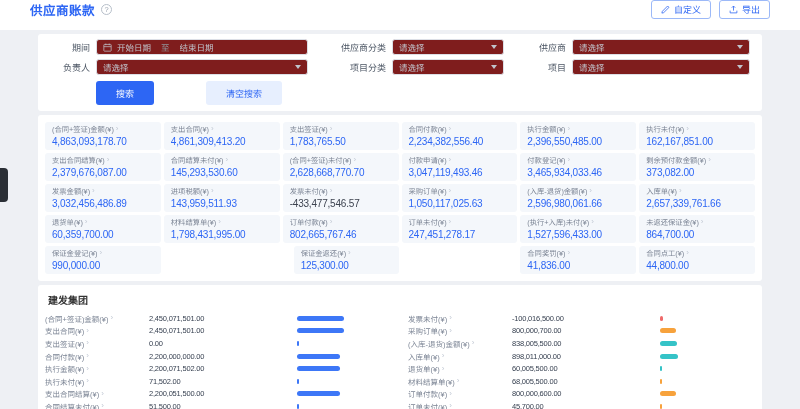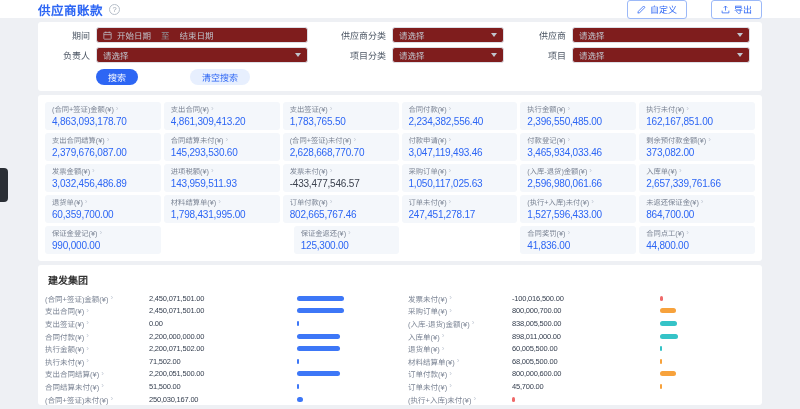--- a/index.html
+++ b/index.html
@@ -5,32 +5,32 @@
   * { box-sizing: border-box; margin: 0; padding: 0; }
   html, body { overflow: hidden; }
   body {
     width: 800px; height: 409px;
     background: #eef0f4;
     font-family: "Liberation Sans", "DejaVu Sans", sans-serif;
     position: relative;
   }
   
   .topbar {
-    height: 18px; background: #fff;
+    height: 30px; background: #fff;
     display: flex; align-items: flex-start; justify-content: space-between;
-    padding: 0 38px;
+    padding: 0 30px;
   }
   .title-wrap { display: flex; align-items: center; }
   .page-title { color: #2d66f4; font-size: 12.5px; font-weight: bold; letter-spacing: .5px; }
   .help {
     width: 11px; height: 11px; border: 1px solid #b7bfca; border-radius: 50%;
     color: #9aa3b0; font-size: 7.5px; line-height: 9px; text-align: center;
     margin-left: 6px; cursor: pointer;
   }
-  .hdr-actions { display: flex; align-items: center; gap: 24px; }
+  .hdr-actions { display: flex; align-items: center; gap: 8px; }
   .hdr-btn {
     display: inline-flex; align-items: center; gap: 4px;
     border: 1px solid #9cb9f8; color: #2d66f4; background: #fff;
     border-radius: 3px; font-size: 9px; height: 19px; padding: 0 9px; cursor: pointer;
     font-family: inherit;
   }
   
   .panel { background: #fff; margin: 4px 38px 0; border-radius: 3px; }
   
   .filter-panel { padding: 5px 12px 5px; }
@@ -46,21 +46,21 @@
   }
   .f-field .ph { white-space: nowrap; overflow: hidden; }
   .f-field .sep { color: #909399; margin: 0 10px; }
   .f-field .start { margin-left: 5px; }
   .caret {
     width: 0; height: 0; margin-left: auto;
     border-left: 3px solid transparent; border-right: 3px solid transparent;
     border-top: 4px solid #c0c4cc;
   }
   .btn-row { display: flex; gap: 8px; margin-left: 46px; padding: 2px 0 1px; }
-  .btn { border: none; border-radius: 8px; font-size: 9px; height: 16px; padding: 0 12px; cursor: pointer; font-family: inherit; }
+  .btn { border: none; border-radius: 3px; font-size: 9px; height: 24px; padding: 0 20px; cursor: pointer; font-family: inherit; }
   .btn-primary { background: #2d66f4; color: #fff; }
   .btn-light { background: #e7effe; color: #2d66f4; margin-left: 44px; }
   
   .stats-panel { padding: 7px; }
   .stats-grid { display: grid; grid-template-columns: repeat(6, 1fr); gap: 3px; }
   .stat-card { background: #f4f7fb; border-radius: 3px; padding: 2px 7px 3px; cursor: pointer; min-width: 0; }
   .stats-grid > .stat-card:nth-child(25) { grid-column: 1; }
   .stats-grid > .stat-card:nth-child(26) { grid-column: 3; margin-left: 11px; }
   .stats-grid > .stat-card:nth-child(27) { grid-column: 5; }
   .stats-grid > .stat-card:nth-child(28) { grid-column: 6; }

